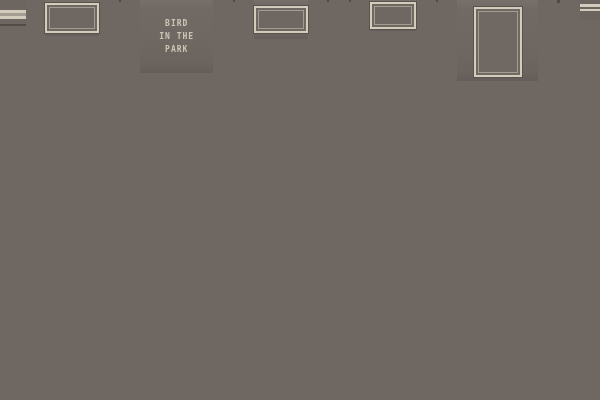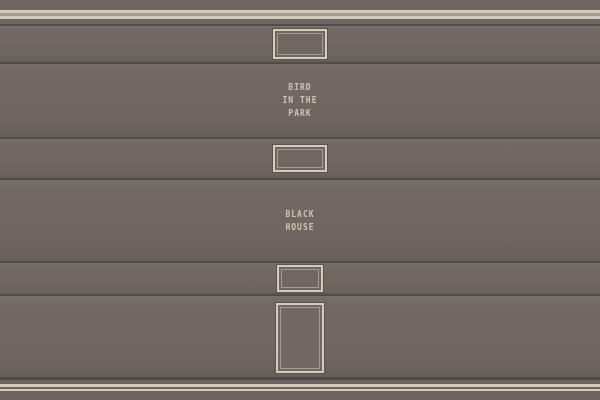--- a/index.html
+++ b/index.html
@@ -1,21 +1,21 @@
 <!DOCTYPE html>
 <html><head>
 <meta charset="utf-8">
 <style>
   html,body { margin:0; padding:0; }
   body {
     width:600px; height:400px; overflow:hidden;
     background:#6f6762;
     font-family:"DejaVu Sans Mono","Liberation Mono",monospace;
   }
-  .stack { display:flex; flex-direction:column; width:600px; height:400px;justify-content:space-between; }
+  .stack { display:flex; flex-direction:row; width:600px; height:400px;justify-content:space-between; }
 
   
   .trim-top {
     height:26px; flex:0 0 26px;
     background:linear-gradient(to bottom,
       #6d6560 0px 10px,
       #d3ccbc 10px 13px,
       #a59d91 13px 16px,
       #d3ccbc 16px 19px,
       #6d6560 19px 24px,
@@ -101,24 +101,20 @@
   </div>
 
   <div class="seam"></div>
 
   <div class="band h39">
     <div class="plate plate-b"></div>
   </div>
 
   <div class="seam"></div>
 
-  <div class="band h81">
-    <div class="title">BLACK
-HOUSE</div>
-  </div>
 
   <div class="seam"></div>
 
   <div class="band h31">
     <div class="plate plate-c"></div>
   </div>
 
   <div class="seam"></div>
 
   <div class="band h81 band-panel">

